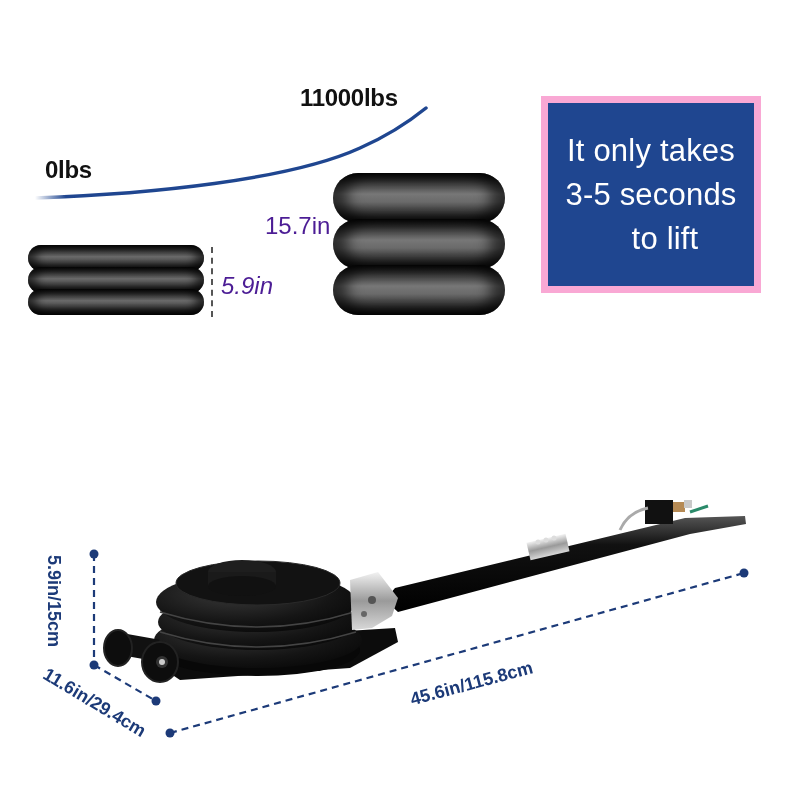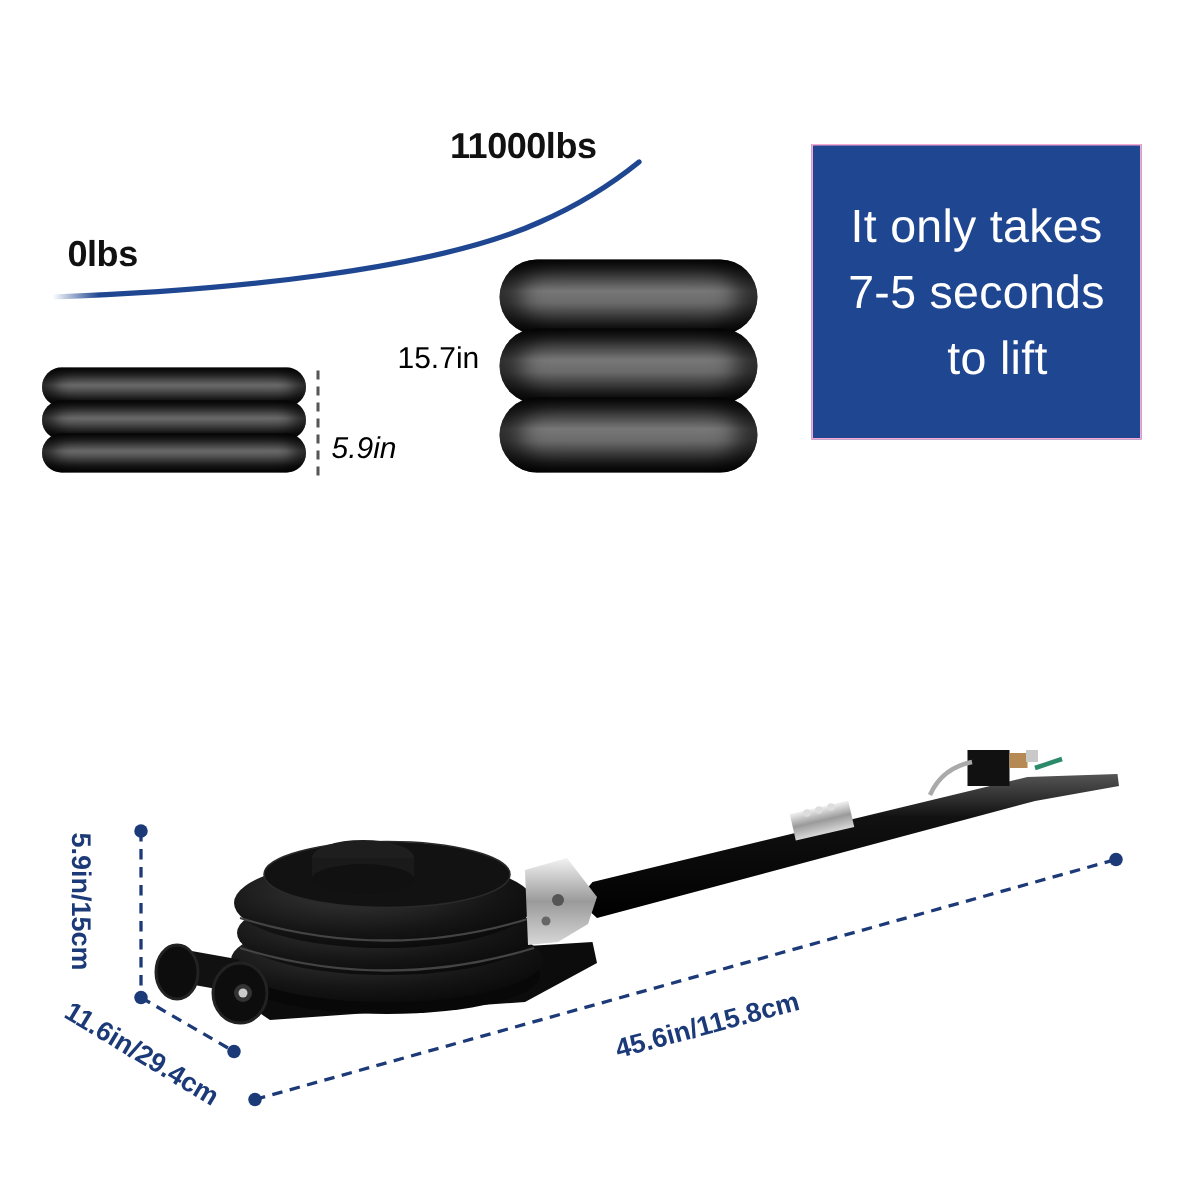--- a/index.html
+++ b/index.html
@@ -7,37 +7,37 @@
     width: 800px; height: 800px; background: #ffffff; position: relative; overflow: hidden;
     font-family: "Liberation Sans", "DejaVu Sans", sans-serif;
   }
   .abs { position: absolute; }
   #curve-svg { position: absolute; left: 0; top: 0; }
   .load-label {
     position: absolute; font-size: 24px; font-weight: 700; color: #111111;
     letter-spacing: -0.3px; white-space: nowrap; text-align: center;
   }
   .height-label {
-    position: absolute; font-size: 20px; color: #000000; white-space: nowrap; margin-top: 16px;
+    position: absolute; font-size: 24px; color: #4c1d95; white-space: nowrap;
   }
   .ring {
     position: absolute; border-radius: 999px;
     background: linear-gradient(to bottom, #0a0a0a 0%, #2b2b2b 18%, #6a6a6a 45%, #5a5a5a 55%, #1e1e1e 82%, #050505 100%);
     box-shadow: inset 8px 0 10px rgba(0,0,0,0.6), inset -8px 0 10px rgba(0,0,0,0.6);
   }
   .big .ring {
     background: linear-gradient(to bottom, #0a0a0a 0%, #2a2a2a 14%, #777777 42%, #6a6a6a 58%, #222222 86%, #060606 100%);
     box-shadow: inset 14px 0 14px rgba(0,0,0,0.6), inset -14px 0 14px rgba(0,0,0,0.6);
   }
   .dash-v {
     position: absolute; width: 0; border-left: 2px dashed #555555;
   }
   #info-box {
     position: absolute; left: 541px; top: 96px; width: 220px; height: 197px;
-    background: #1f4690; border: 1px solid #f9a8d4; box-sizing: border-box;
+    background: #1f4690; border: 7px solid #f9a8d4; box-sizing: border-box;
     display: flex; flex-direction: column; align-items: center; justify-content: center;
     color: #ffffff;
   }
   #info-box .line {
     font-size: 31px; font-weight: 400; line-height: 44px; white-space: nowrap;
     letter-spacing: 0.2px;
   }
   #info-box .line.indent { padding-left: 8px; margin-left: 20px; }
   .dim-label {
     position: absolute; font-size: 18px; font-weight: 700; color: #1c3a78;
@@ -72,21 +72,21 @@
 
 <div class="abs big" style="left:333px; top:173px; width:172px; height:140px;">
   <div class="ring" style="left:0; top:0; width:172px; height:50px;"></div>
   <div class="ring" style="left:0; top:46px; width:172px; height:50px;"></div>
   <div class="ring" style="left:0; top:92px; width:172px; height:50px;"></div>
 </div>
 <div class="height-label" style="left:265px; top:212px;">15.7in</div>
 
 <div id="info-box">
   <div class="line">It only takes</div>
-  <div class="line">7-5 seconds</div>
+  <div class="line">3-5 seconds</div>
   <div class="line indent">to lift</div>
 </div>
 
 <svg id="jack-svg" width="800" height="800">
   <defs>
     <linearGradient id="handleGrad" x1="0" y1="0" x2="0" y2="1">
       <stop offset="0" stop-color="#555"></stop>
       <stop offset="0.3" stop-color="#111"></stop>
       <stop offset="1" stop-color="#000"></stop>
     </linearGradient>

